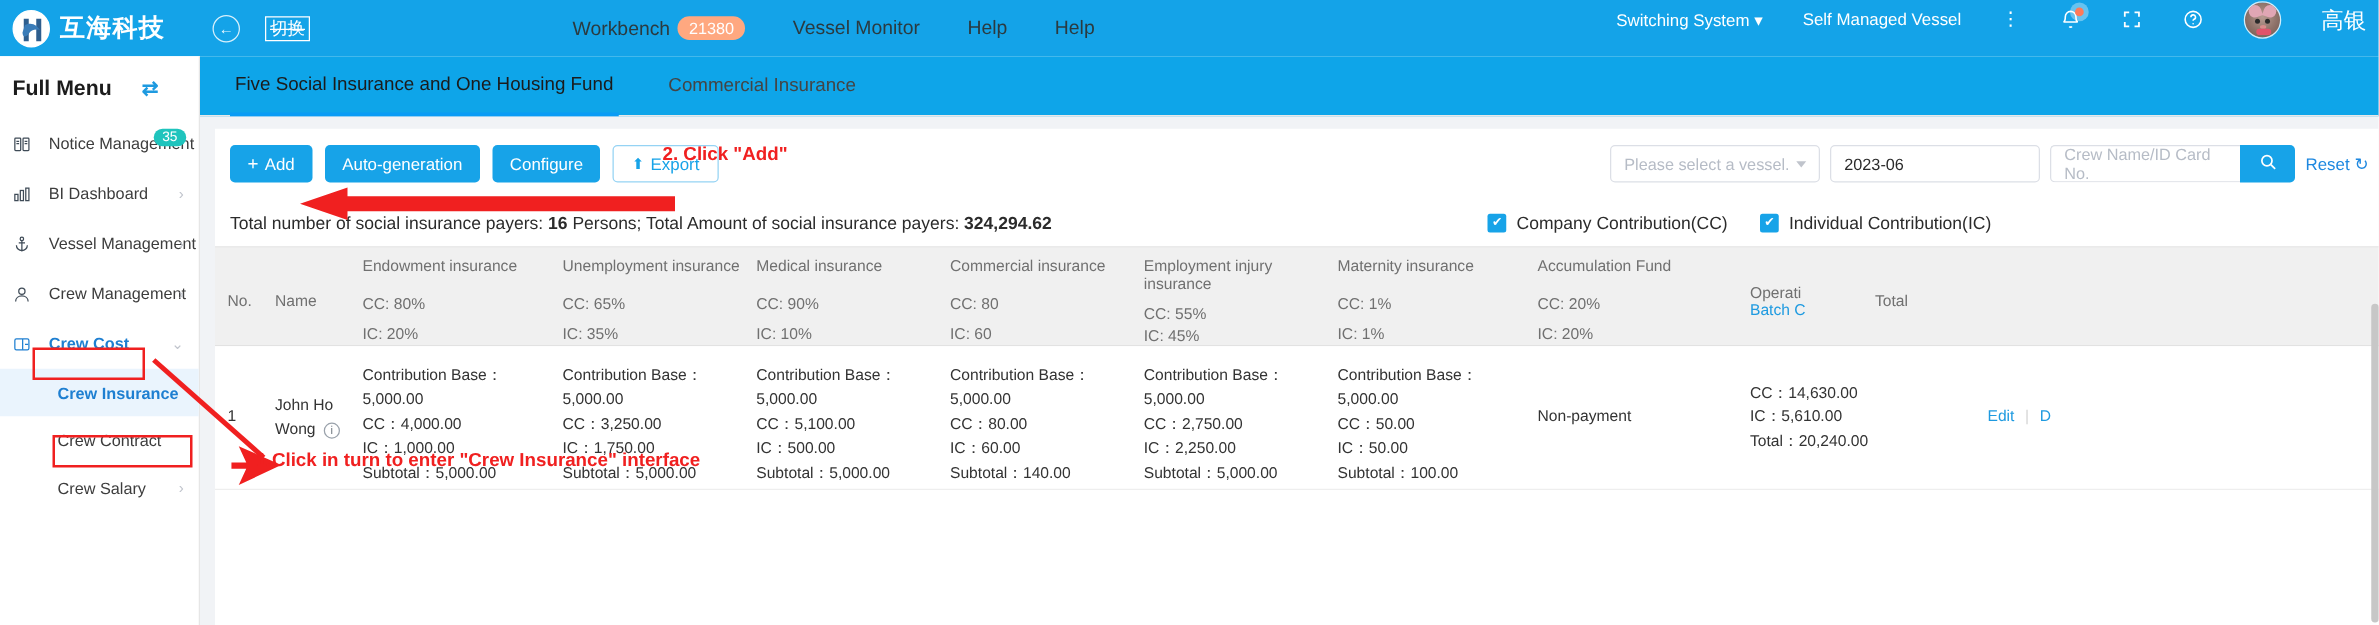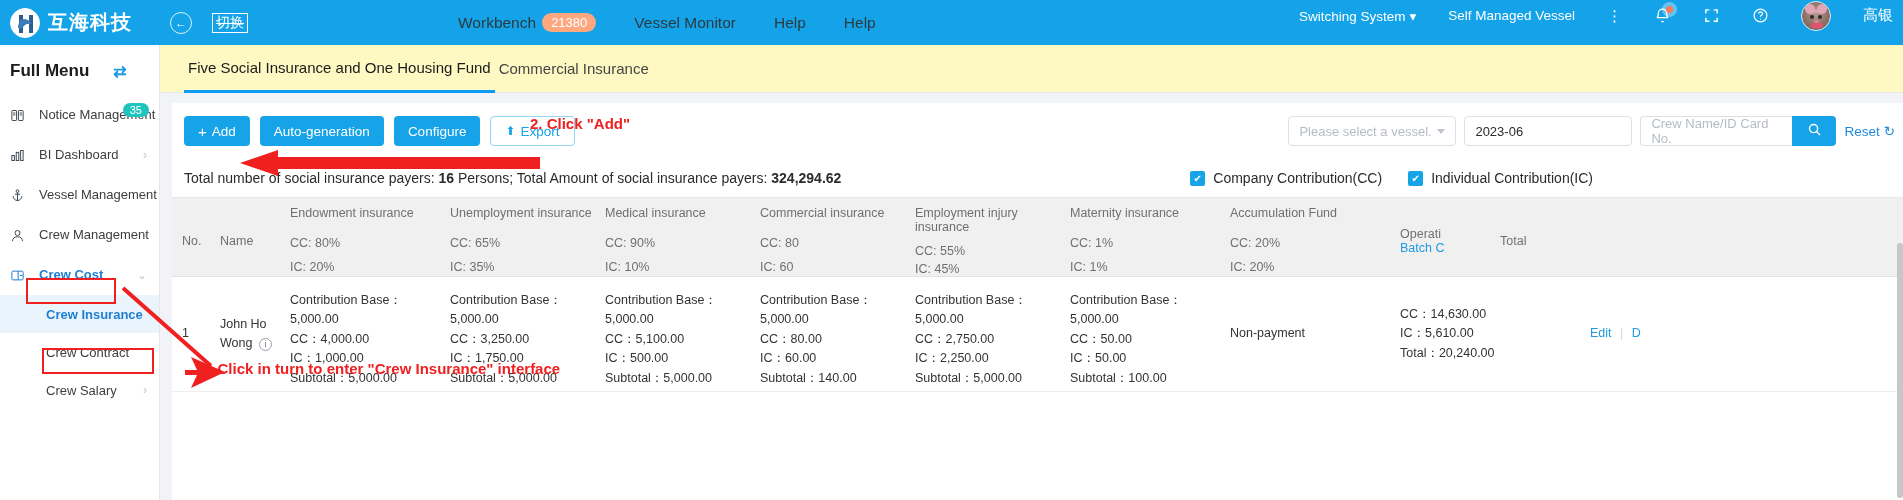--- a/index.html
+++ b/index.html
@@ -73,21 +73,21 @@
     width: 30px; height: 30px; border-radius: 50%;
     background: radial-gradient(circle at 50% 42%, #b79b92 0%, #8d7168 55%, #6d554e 100%);
     position: relative; overflow: hidden; border: 1px solid #cfeefc;
   }
   .avatar .ear { position:absolute; width:10px; height:10px; background:#e0a6b4; border-radius:50% 50% 0 50%; top:2px; left:3px; transform:rotate(-20deg);}
   .avatar .ear2 { left:auto; right:3px; border-radius:50% 50% 50% 0; transform:rotate(20deg);}
   .avatar .eye { position:absolute; width:4px; height:4px; background:#2b2b2b; border-radius:50%; top:13px; left:8px;}
   .avatar .eye2 { left:auto; right:8px; }
   .avatar .nose { position:absolute; width:5px;height:3px;background:#d98c8c;border-radius:50%; top:18px; left:12px;}
   .avatar .bow { position:absolute; width:12px;height:5px;background:#e0536b;border-radius:3px; bottom:2px; left:9px;}
-  .user-name { color:#fff; font-size:15px; font-family:"DejaVu Sans", sans-serif; }
+  .user-name { color:#fff; font-size:18px; font-family:"DejaVu Sans", sans-serif; }
 
   
   .sidebar {
     position: absolute; left: 0; top: 45px; width: 160px; height: 455px;
     background: #fff; border-right: 1px solid #e6e6e6;
   }
   .full-menu {
     display:flex; align-items:center; gap:24px;
     padding: 16px 0 14px 10px; font-size: 17px; font-weight: bold; color: #1c1c1c;
   }
@@ -115,22 +115,22 @@
 
   
   .redbox { position:absolute; border:2px solid #f02020; pointer-events:none; }
 
   
   .main {
     position:absolute; left:160px; top:45px; width:1743px; height:455px;
     background:#f1f3f6;
   }
   .tabs {
-    height: 48px; background:#fef9c3; display:flex; align-items:center;
-    padding-left: 24px; border-bottom: 1px solid #e8e8e8;
+    height: 48px; background:#0ea5e9; display:flex; align-items:center;
+    padding-left: 24px; gap: 36px; border-bottom: 1px solid #e8e8e8;
   }
   .tab {
     font-size: 15px; color:#444; height:48px; display:flex; align-items:center;
     cursor:pointer; padding: 0 4px;
   }
   .tab.active { color:#1b1b1b; border-bottom: 3px solid #0a9cf5; }
 
   .panel {
     position:absolute; left:12px; top:58px; width: 1731px; height: 400px;
     background:#fff;

